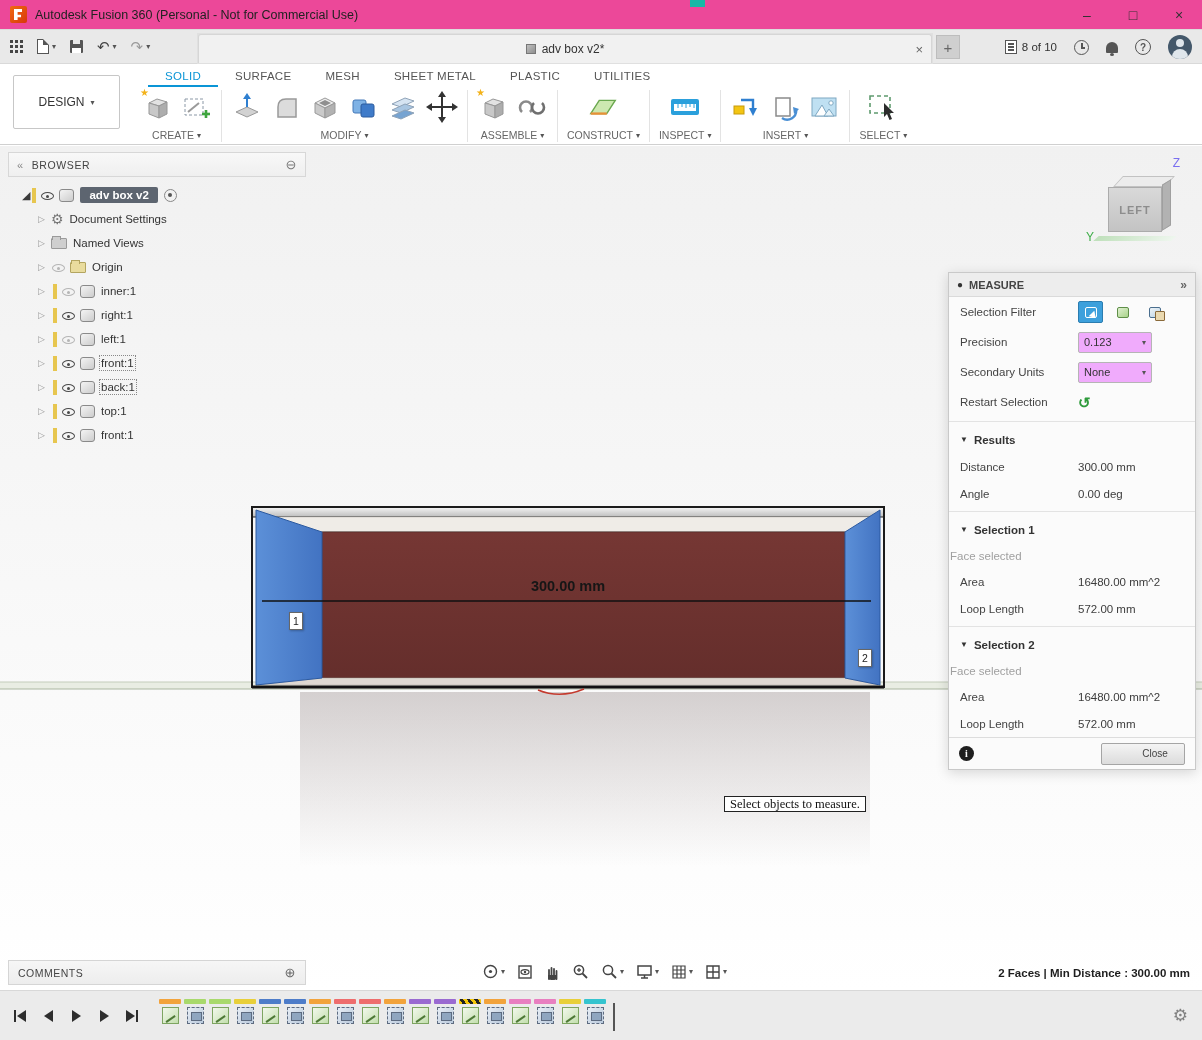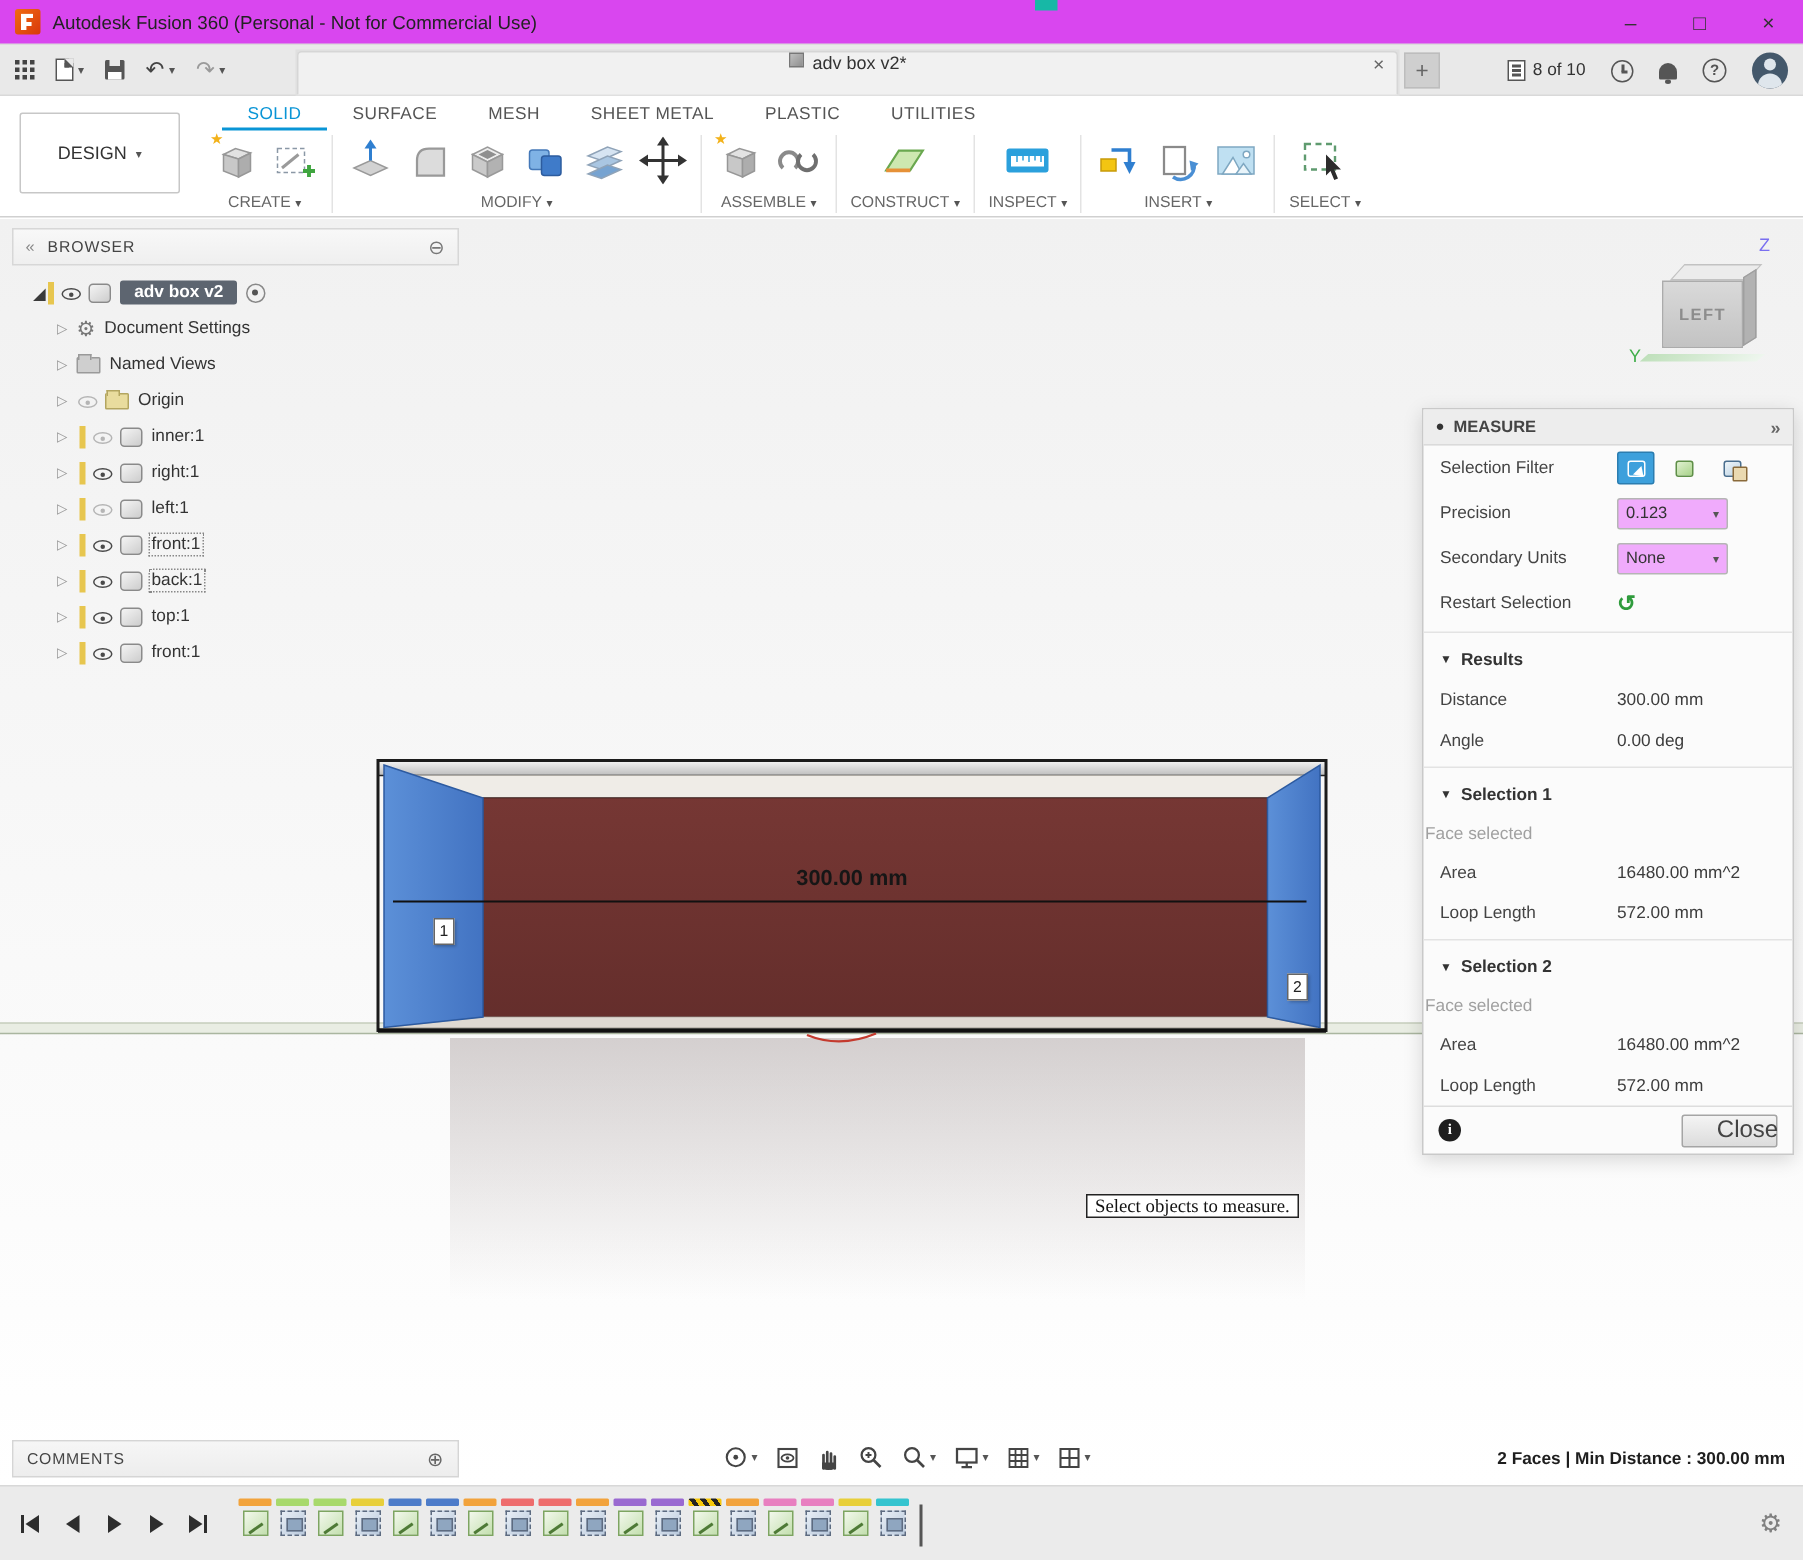--- a/index.html
+++ b/index.html
@@ -4,21 +4,21 @@
 <style>
   :root{
     --accent:#0a95d6; --selected-face:#4f86d4; --back-face:#6e3230; --filter-sel:#3da0dc;
   }
   *{box-sizing:border-box;}
   body{margin:0;width:1202px;height:1040px;overflow:hidden;background:#fff;
        font-family:"Liberation Sans",sans-serif;color:#333;-webkit-font-smoothing:antialiased;}
   .app{position:relative;width:1202px;height:1040px;}
 
   
-  .titlebar{height:30px;background:#d946ef;border-bottom:1px solid #dcdcdc;display:flex;align-items:center;position:relative;}
+  .titlebar{height:30px;background:#ec4899;border-bottom:1px solid #dcdcdc;display:flex;align-items:center;position:relative;}
   .fusion-logo{width:17px;height:17px;margin:0 8px 0 10px;background:linear-gradient(135deg,#f06b12,#d8380b);border-radius:2px;position:relative;}
   .fusion-logo::after{content:"";position:absolute;left:4px;top:3px;width:8px;height:11px;background:#fff;clip-path:polygon(0 0,100% 0,100% 28%,45% 28%,45% 52%,88% 52%,88% 76%,45% 76%,45% 100%,0 100%);}
   .title-text{font-size:12.5px;color:#222;}
   .teal-marker{position:absolute;left:690px;top:0;width:15px;height:7px;background:#17b8a6;}
   .win-controls{margin-left:auto;display:flex;}
   .win-btn{width:46px;height:29px;display:flex;align-items:center;justify-content:center;font-size:14px;color:#333;}
 
   
   .qat{height:34px;background:#e9e9e9;border-bottom:1px solid #d9d9d9;display:flex;align-items:center;position:relative;}
   .qat-left{display:flex;align-items:center;gap:14px;margin-left:10px;}
@@ -29,21 +29,21 @@
     box-shadow:5px 0 #444,10px 0 #444,0 5px #444,5px 5px #444,10px 5px #444,0 10px #444,5px 10px #444,10px 10px #444;}
   .file-ic{width:12px;height:15px;background:#fff;border:1.3px solid #555;position:relative;}
   .file-ic::before{content:"";position:absolute;right:-1px;top:-1px;border:3px solid #e9e9e9;border-left-color:#555;border-bottom-color:#555;}
   .save-ic{width:13px;height:13px;background:#555;border-radius:1px;position:relative;}
   .save-ic::before{content:"";position:absolute;top:0;left:3px;width:7px;height:4px;background:#e9e9e9;}
   .save-ic::after{content:"";position:absolute;bottom:0;left:2px;width:9px;height:5px;background:#fff;}
   .undo-g{font-size:15px;color:#444;line-height:1;}
   .redo-g{font-size:15px;color:#9a9a9a;line-height:1;}
   .tabstrip{position:absolute;left:197px;top:3px;width:736px;height:31px;background:#e0e0e0;display:flex;align-items:stretch;}
   .doc-tab{flex:1;margin:1px;background:#f1f1f1;border:1px solid #d6d6d6;border-bottom:none;border-radius:3px 3px 0 0;
-    display:flex;justify-content:center;font-size:12px;color:#333;position:relative;gap:6px;}
+    display:flex;align-items:center;justify-content:center;font-size:12px;color:#333;position:relative;gap:6px;}
   .tab-cube{width:10px;height:10px;background:linear-gradient(135deg,#bfbfbf,#8f8f8f);border:1px solid #777;}
   .tab-close{position:absolute;right:8px;font-size:13px;color:#666;}
   .new-tab{position:absolute;left:936px;top:5px;width:24px;height:24px;background:#cfcfcf;border:1px solid #bdbdbd;
     display:flex;align-items:center;justify-content:center;font-size:15px;color:#666;}
   .qat-right{position:absolute;right:10px;top:0;height:34px;display:flex;align-items:center;gap:17px;}
   .jobs{display:flex;align-items:center;gap:5px;font-size:11.5px;color:#333;}
   .jobs-ic{width:12px;height:14px;border:1.3px solid #555;background:#fff;position:relative;}
   .jobs-ic::before{content:"";position:absolute;left:2px;top:2px;width:6px;height:1.5px;background:#555;box-shadow:0 3px #555,0 6px #555;}
   .clock{width:15px;height:15px;border:1.5px solid #555;border-radius:50%;position:relative;}
   .clock::after{content:"";position:absolute;left:6px;top:2.5px;width:1.5px;height:5px;background:#555;}
@@ -140,22 +140,22 @@
   .mini-cube.pair::after{content:"";position:absolute;right:-5px;top:3px;width:8px;height:8px;border:1.3px solid #8a6a3a;background:#ead9b0;border-radius:1px;}
   .restart-g{font-size:15px;color:#2f9b3c;font-weight:bold;line-height:1;}
   .checkbox{width:14px;height:14px;border:1px solid #9a9a9a;border-radius:2px;background:linear-gradient(#fff,#e8e8e8);}
   .m-divider{height:1px;background:#e3e3e3;margin:4px 0;}
   .m-sec{display:flex;align-items:center;height:27px;padding:0 11px;font-weight:bold;color:#333;gap:6px;}
   .m-sec .tri{font-size:8px;color:#333;}
   .m-status{height:25px;display:flex;align-items:center;padding:0 1px;color:#a0a0a0;}
   .m-footer{height:32px;border-top:1px solid #ddd;display:flex;align-items:center;justify-content:space-between;padding:0 10px;}
   .info-ic{width:15px;height:15px;border-radius:50%;background:#1f1f1f;color:#fff;font-size:10px;font-weight:bold;
     display:flex;align-items:center;justify-content:center;font-family:"Liberation Serif",serif;}
-  .close-btn{width:64px;height:22px;background:linear-gradient(#f4f4f4,#dcdcdc);border:1px solid #a5a5a5;border-radius:2px;
-    font-size:16px;color:#444;display:flex;align-items:center;justify-content:center;padding-left:24px;}
+  .close-btn{width:84px;height:22px;background:linear-gradient(#f4f4f4,#dcdcdc);border:1px solid #a5a5a5;border-radius:2px;
+    font-size:10px;color:#444;display:flex;align-items:center;justify-content:center;padding-left:24px;}
 
   
   .comments{position:absolute;left:8px;top:814px;width:298px;height:25px;background:linear-gradient(#f6f6f6,#ededed);
     border:1px solid #d5d5d5;display:flex;align-items:center;padding:0 9px;font-size:10.5px;color:#444;letter-spacing:.5px;}
   .comments .plus-circle{margin-left:auto;color:#666;font-size:13px;}
   .navbar{position:absolute;left:482px;top:817px;display:flex;align-items:center;gap:12px;}
   .nav-ic{display:flex;align-items:center;gap:2px;color:#444;}
   .nav-ic svg{display:block;}
   .status{position:absolute;right:12px;top:821px;font-size:11.5px;font-weight:bold;color:#1e1e1e;}
 

